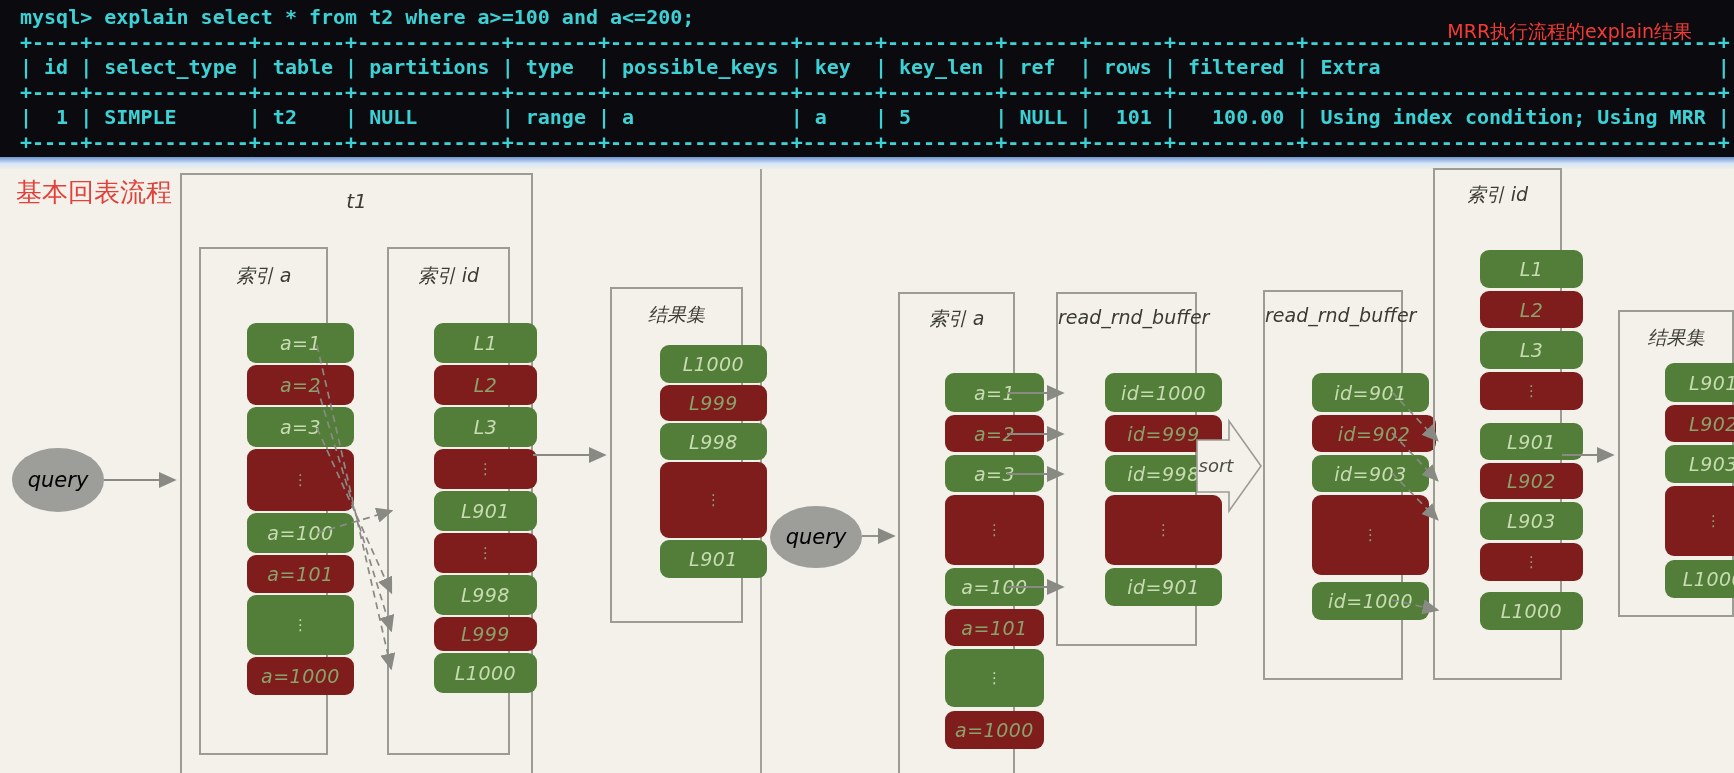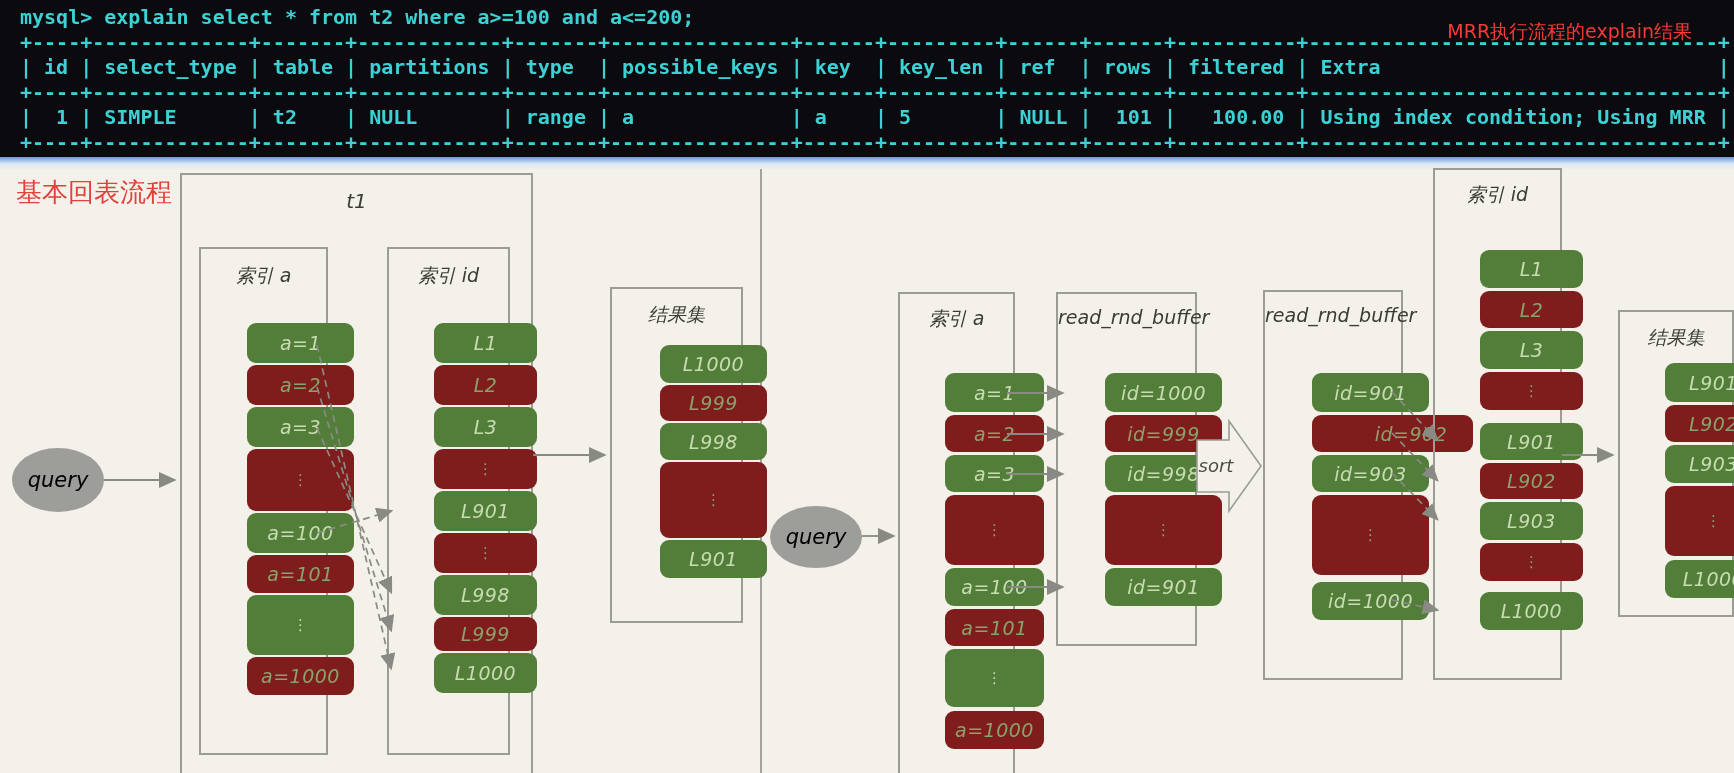--- a/index.html
+++ b/index.html
@@ -105,21 +105,21 @@
       </div>
       <div class="cell dark" style="left: 1068px; top: 204px; width: 117px; height: 39px;">id=1000</div>
       <div class="cell light" style="left: 1068px; top: 246px; width: 117px; height: 37px;">id=999</div>
       <div class="cell dark" style="left: 1068px; top: 286px; width: 117px; height: 37px;">id=998</div>
       <div class="cell light dots" style="left: 1068px; top: 326px; width: 117px; height: 70px;">⋮</div>
       <div class="cell dark" style="left: 1068px; top: 399px; width: 117px; height: 38px;">id=901</div>
       <div class="box" style="left: 1263px; top: 121px; width: 140px; height: 390px;">
         <div class="box-label" style="top: 12px;">read_rnd_buffer</div>
       </div>
       <div class="cell dark" style="left: 1275px; top: 204px; width: 117px; height: 39px;">id=901</div>
-      <div class="cell light" style="left: 1275px; top: 246px; width: 124px; height: 37px; padding-left: 37px;">id=902</div>
+      <div class="cell light" style="left: 1275px; top: 246px; width: 124px; height: 37px;">id=902</div>
       <div class="cell dark" style="left: 1275px; top: 286px; width: 117px; height: 37px;">id=903</div>
       <div class="cell light dots" style="left: 1275px; top: 326px; width: 117px; height: 80px;">⋮</div>
       <div class="cell dark" style="left: 1275px; top: 413px; width: 117px; height: 38px;">id=1000</div>
       <div class="box" style="left: 1433px; top: -1px; width: 129px; height: 512px;">
         <div class="box-label" style="top: 12px;">索引 id</div>
       </div>
       <div class="cell dark" style="left: 1443px; top: 81px; width: 103px; height: 38px;">L1</div>
       <div class="cell light" style="left: 1443px; top: 122px; width: 103px; height: 37px;">L2</div>
       <div class="cell dark" style="left: 1443px; top: 162px; width: 103px; height: 38px;">L3</div>
       <div class="cell light dots" style="left: 1443px; top: 203px; width: 103px; height: 38px;">⋮</div>

